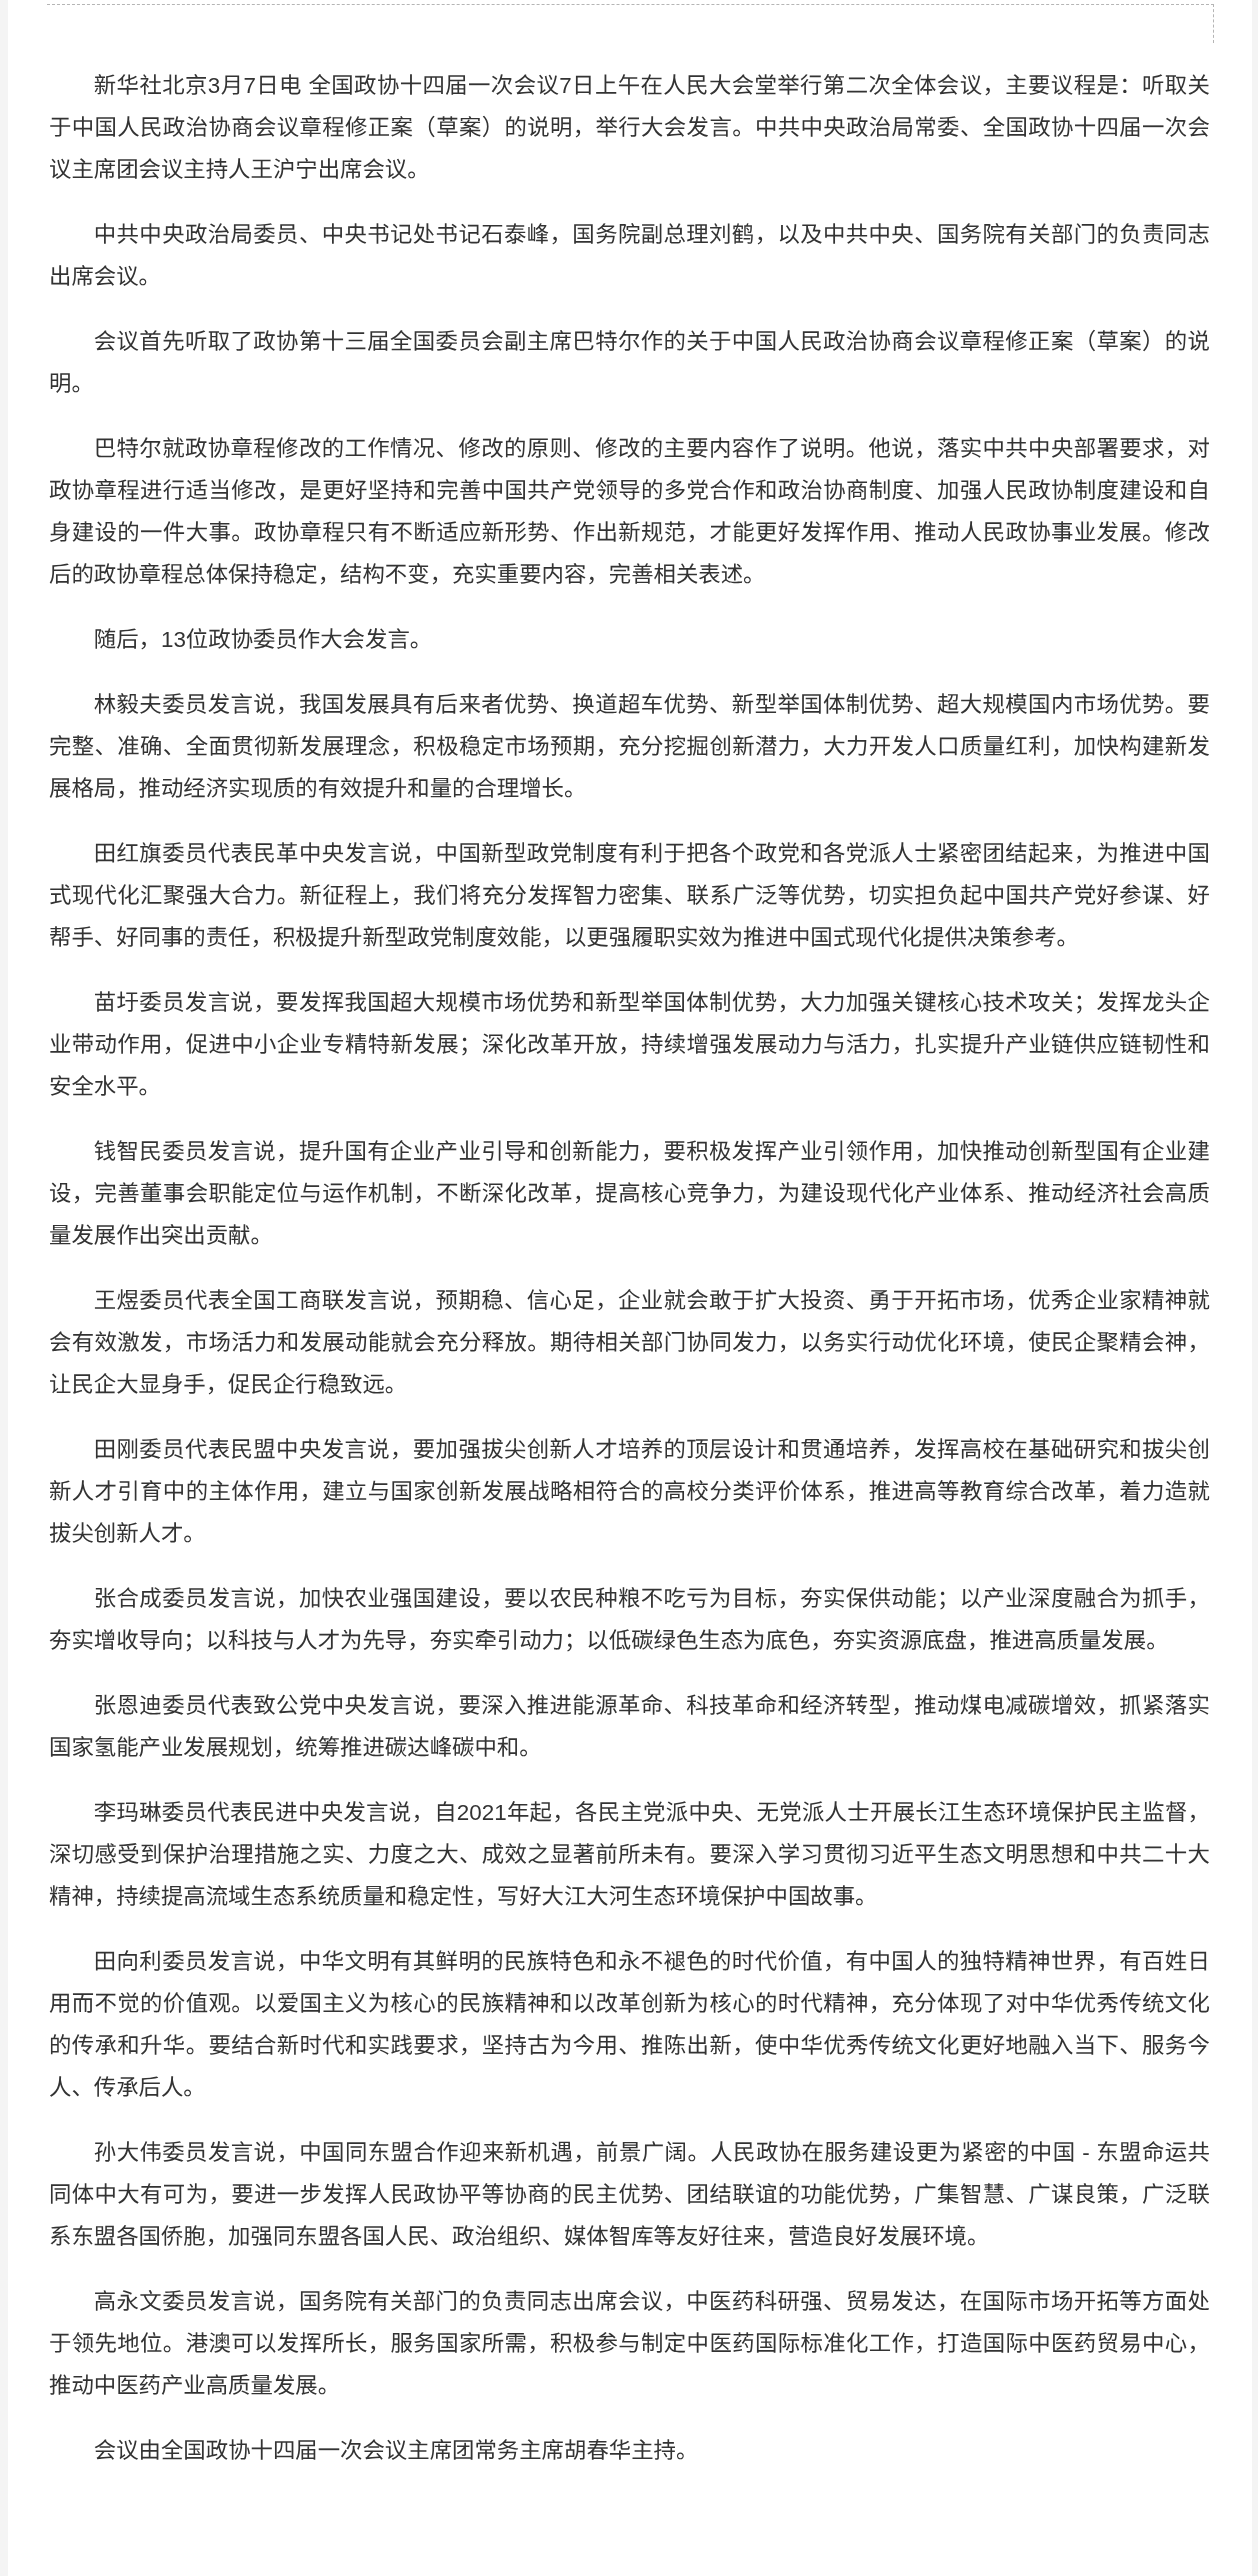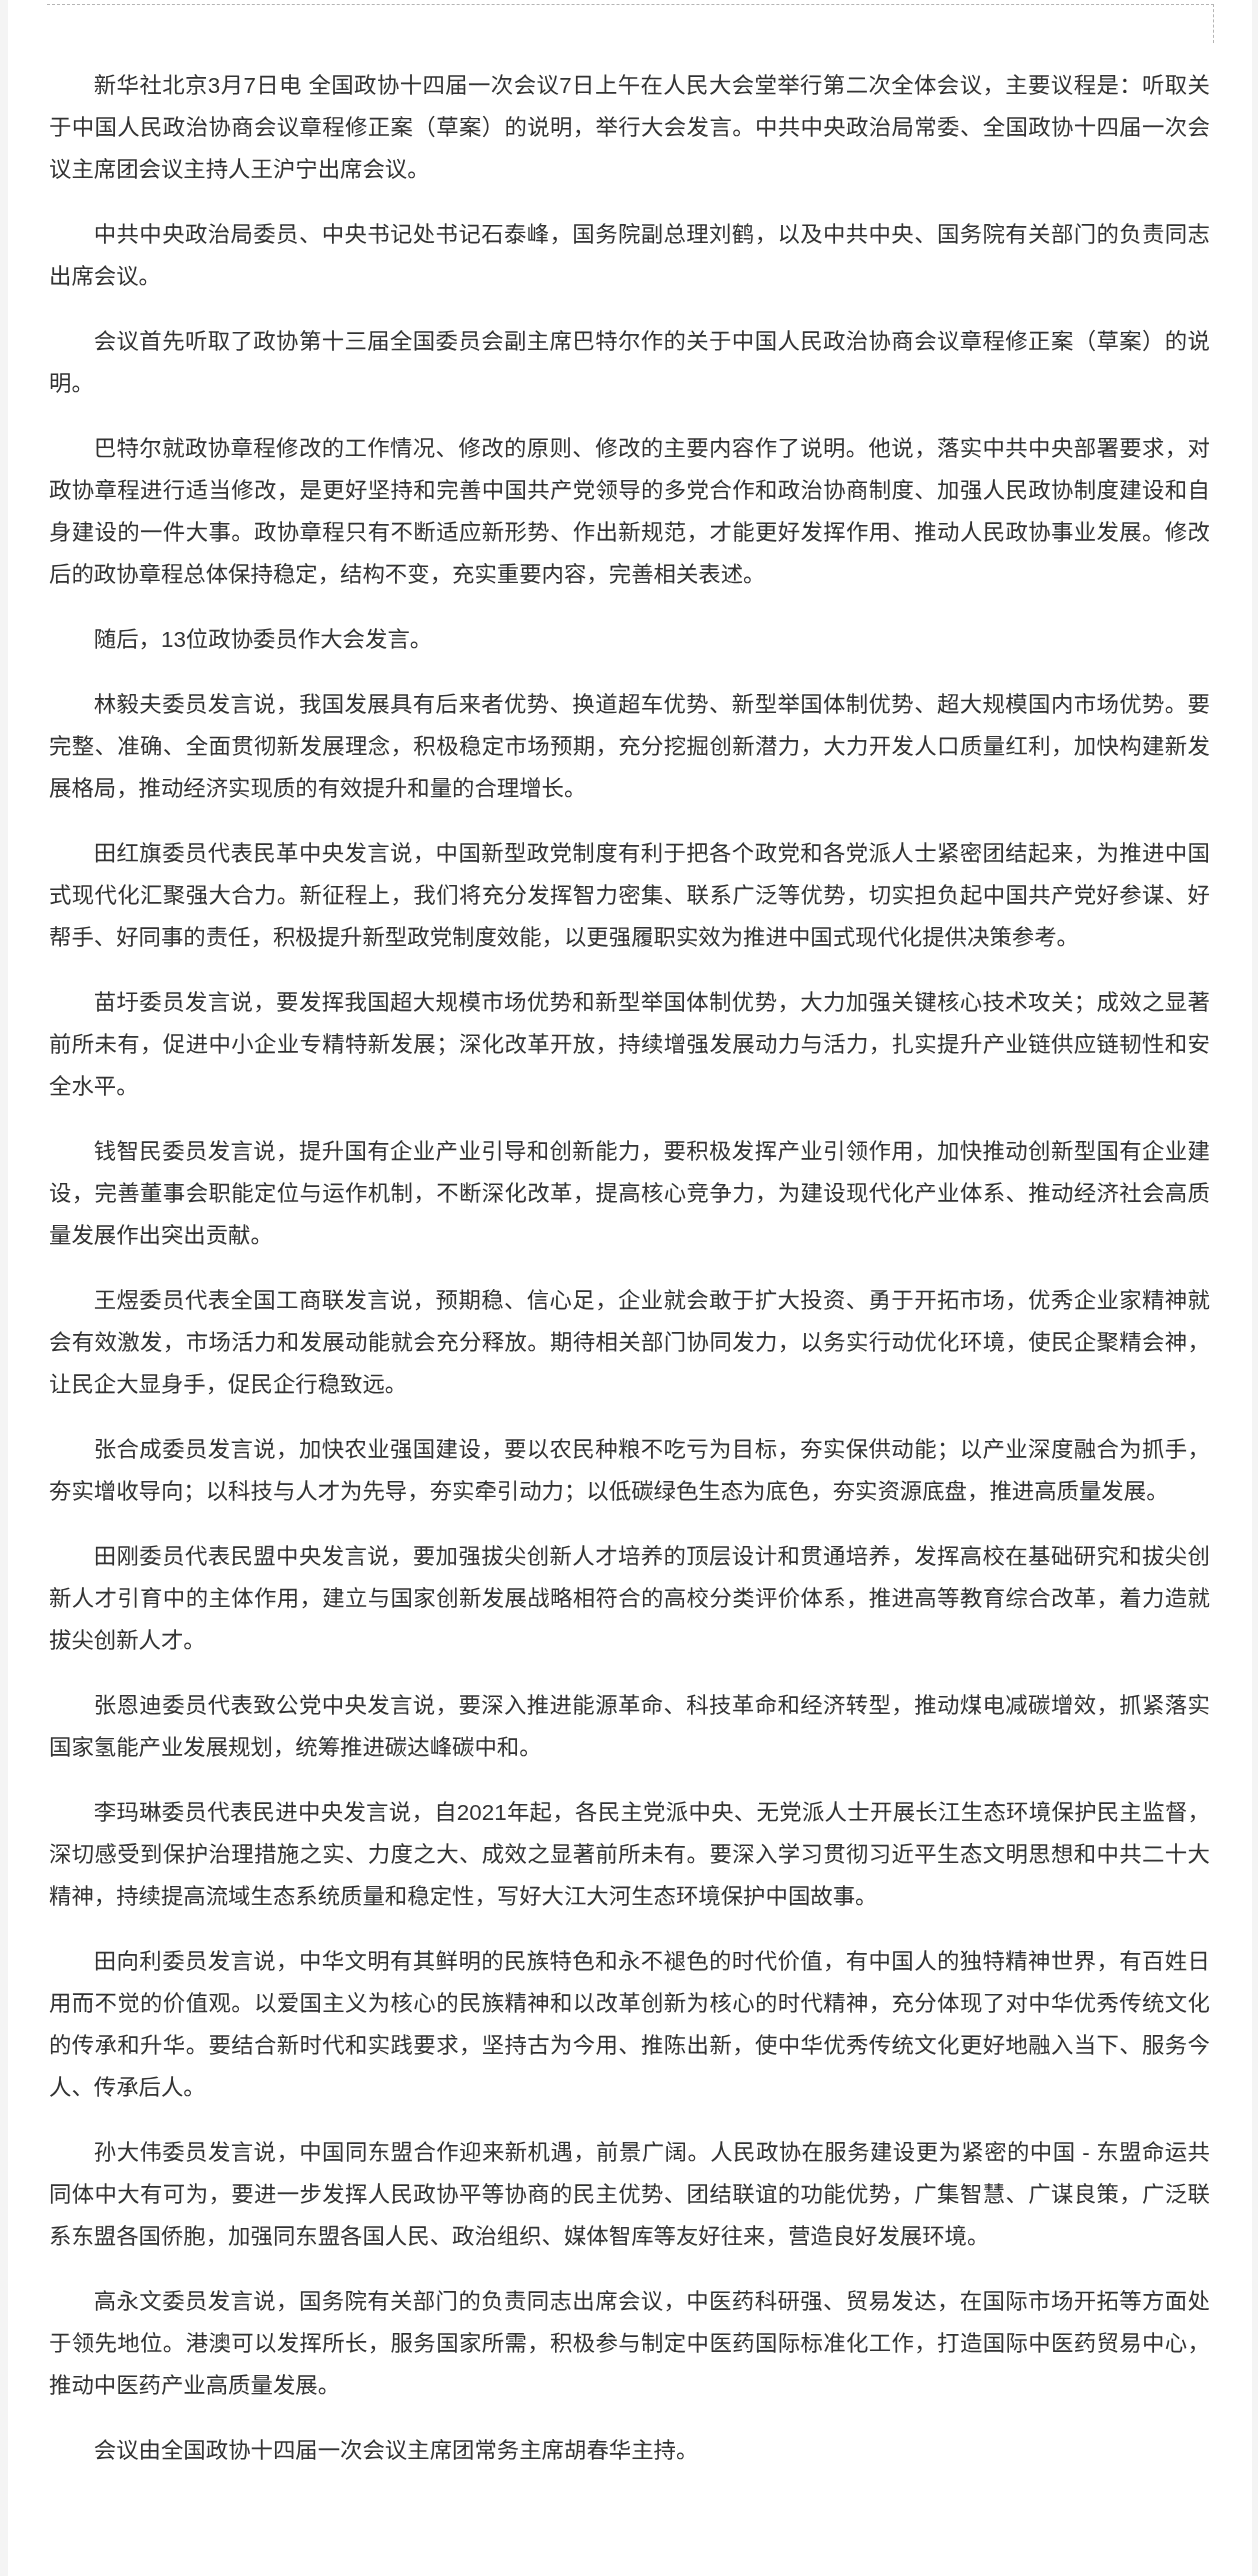--- a/index.html
+++ b/index.html
@@ -67,25 +67,25 @@
 <div class="dashed-right-stub"></div>
 
 <div class="article">
   <p>新华社北京3月7日电 全国政协十四届一次会议7日上午在人民大会堂举行第二次全体会议，主要议程是：听取关于中国人民政治协商会议章程修正案（草案）的说明，举行大会发言。中共中央政治局常委、全国政协十四届一次会议主席团会议主持人王沪宁出席会议。</p>
   <p>中共中央政治局委员、中央书记处书记石泰峰，国务院副总理刘鹤，以及中共中央、国务院有关部门的负责同志出席会议。</p>
   <p>会议首先听取了政协第十三届全国委员会副主席巴特尔作的关于中国人民政治协商会议章程修正案（草案）的说明。</p>
   <p>巴特尔就政协章程修改的工作情况、修改的原则、修改的主要内容作了说明。他说，落实中共中央部署要求，对政协章程进行适当修改，是更好坚持和完善中国共产党领导的多党合作和政治协商制度、加强人民政协制度建设和自身建设的一件大事。政协章程只有不断适应新形势、作出新规范，才能更好发挥作用、推动人民政协事业发展。修改后的政协章程总体保持稳定，结构不变，充实重要内容，完善相关表述。</p>
   <p>随后，13位政协委员作大会发言。</p>
   <p>林毅夫委员发言说，我国发展具有后来者优势、换道超车优势、新型举国体制优势、超大规模国内市场优势。要完整、准确、全面贯彻新发展理念，积极稳定市场预期，充分挖掘创新潜力，大力开发人口质量红利，加快构建新发展格局，推动经济实现质的有效提升和量的合理增长。</p>
   <p>田红旗委员代表民革中央发言说，中国新型政党制度有利于把各个政党和各党派人士紧密团结起来，为推进中国式现代化汇聚强大合力。新征程上，我们将充分发挥智力密集、联系广泛等优势，切实担负起中国共产党好参谋、好帮手、好同事的责任，积极提升新型政党制度效能，以更强履职实效为推进中国式现代化提供决策参考。</p>
-  <p>苗圩委员发言说，要发挥我国超大规模市场优势和新型举国体制优势，大力加强关键核心技术攻关；成效之显著前所未有，促进中小企业专精特新发展；深化改革开放，持续增强发展动力与活力，扎实提升产业链供应链韧性和安全水平。</p>
+  <p>苗圩委员发言说，要发挥我国超大规模市场优势和新型举国体制优势，大力加强关键核心技术攻关；发挥龙头企业带动作用，促进中小企业专精特新发展；深化改革开放，持续增强发展动力与活力，扎实提升产业链供应链韧性和安全水平。</p>
   <p>钱智民委员发言说，提升国有企业产业引导和创新能力，要积极发挥产业引领作用，加快推动创新型国有企业建设，完善董事会职能定位与运作机制，不断深化改革，提高核心竞争力，为建设现代化产业体系、推动经济社会高质量发展作出突出贡献。</p>
   <p>王煜委员代表全国工商联发言说，预期稳、信心足，企业就会敢于扩大投资、勇于开拓市场，优秀企业家精神就会有效激发，市场活力和发展动能就会充分释放。期待相关部门协同发力，以务实行动优化环境，使民企聚精会神，让民企大显身手，促民企行稳致远。</p>
+  <p>田刚委员代表民盟中央发言说，要加强拔尖创新人才培养的顶层设计和贯通培养，发挥高校在基础研究和拔尖创新人才引育中的主体作用，建立与国家创新发展战略相符合的高校分类评价体系，推进高等教育综合改革，着力造就拔尖创新人才。</p>
   <p>张合成委员发言说，加快农业强国建设，要以农民种粮不吃亏为目标，夯实保供动能；以产业深度融合为抓手，夯实增收导向；以科技与人才为先导，夯实牵引动力；以低碳绿色生态为底色，夯实资源底盘，推进高质量发展。</p>
-  <p>田刚委员代表民盟中央发言说，要加强拔尖创新人才培养的顶层设计和贯通培养，发挥高校在基础研究和拔尖创新人才引育中的主体作用，建立与国家创新发展战略相符合的高校分类评价体系，推进高等教育综合改革，着力造就拔尖创新人才。</p>
   <p>张恩迪委员代表致公党中央发言说，要深入推进能源革命、科技革命和经济转型，推动煤电减碳增效，抓紧落实国家氢能产业发展规划，统筹推进碳达峰碳中和。</p>
   <p>李玛琳委员代表民进中央发言说，自2021年起，各民主党派中央、无党派人士开展长江生态环境保护民主监督，深切感受到保护治理措施之实、力度之大、成效之显著前所未有。要深入学习贯彻习近平生态文明思想和中共二十大精神，持续提高流域生态系统质量和稳定性，写好大江大河生态环境保护中国故事。</p>
   <p>田向利委员发言说，中华文明有其鲜明的民族特色和永不褪色的时代价值，有中国人的独特精神世界，有百姓日用而不觉的价值观。以爱国主义为核心的民族精神和以改革创新为核心的时代精神，充分体现了对中华优秀传统文化的传承和升华。要结合新时代和实践要求，坚持古为今用、推陈出新，使中华优秀传统文化更好地融入当下、服务今人、传承后人。</p>
   <p>孙大伟委员发言说，中国同东盟合作迎来新机遇，前景广阔。人民政协在服务建设更为紧密的中国 - 东盟命运共同体中大有可为，要进一步发挥人民政协平等协商的民主优势、团结联谊的功能优势，广集智慧、广谋良策，广泛联系东盟各国侨胞，加强同东盟各国人民、政治组织、媒体智库等友好往来，营造良好发展环境。</p>
   <p>高永文委员发言说，国务院有关部门的负责同志出席会议，中医药科研强、贸易发达，在国际市场开拓等方面处于领先地位。港澳可以发挥所长，服务国家所需，积极参与制定中医药国际标准化工作，打造国际中医药贸易中心，推动中医药产业高质量发展。</p>
   <p>会议由全国政协十四届一次会议主席团常务主席胡春华主持。</p>
 
 </div>
 
 

